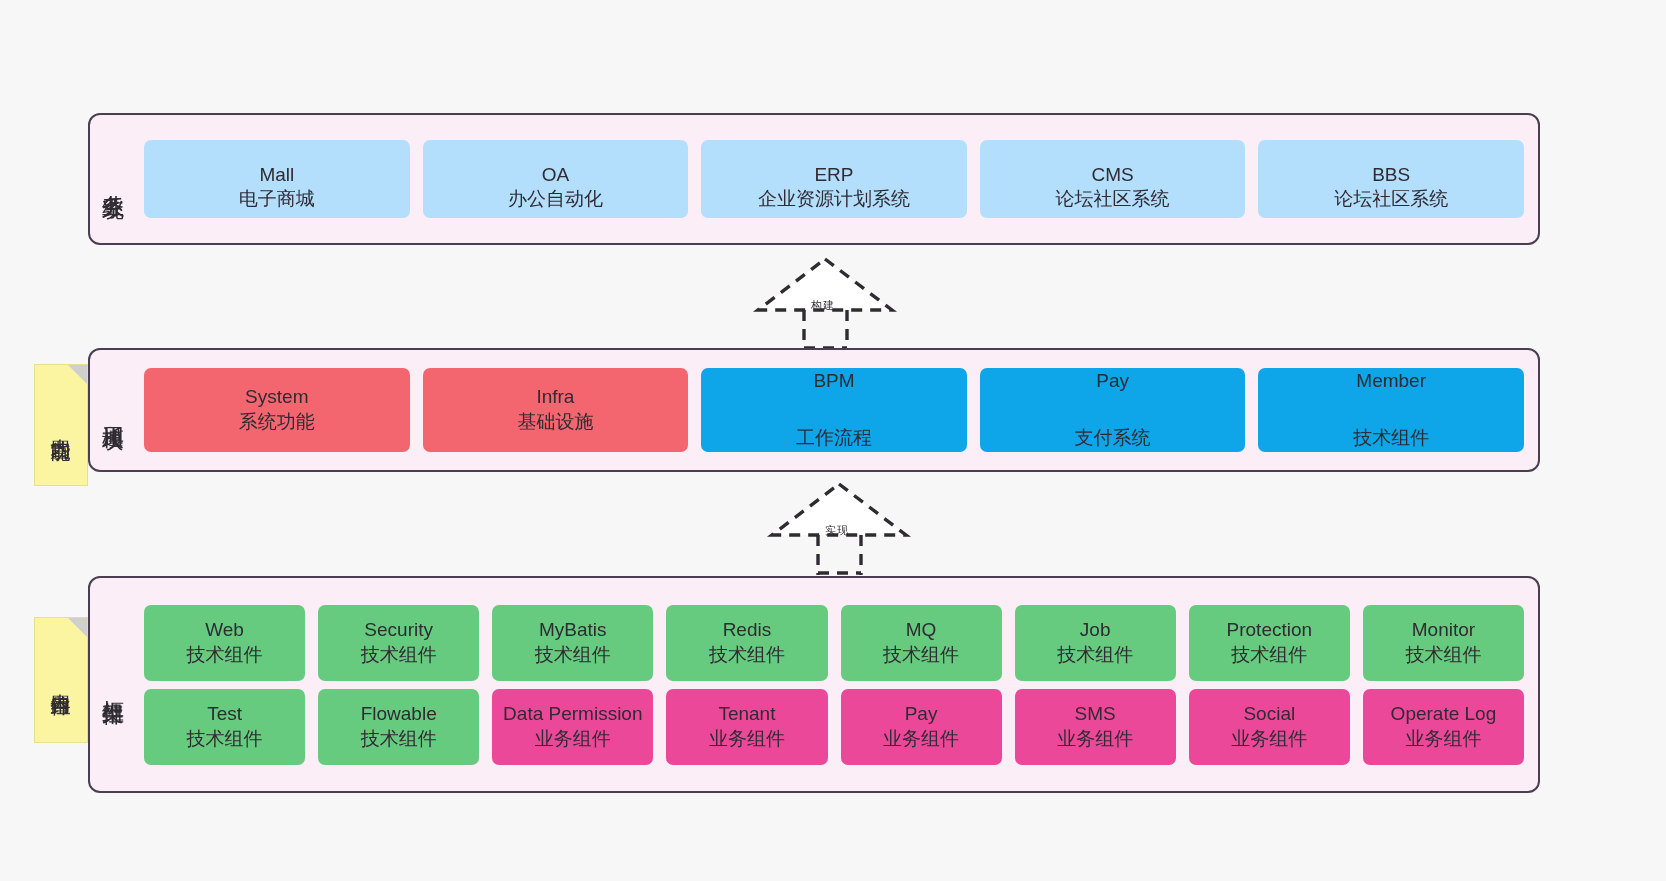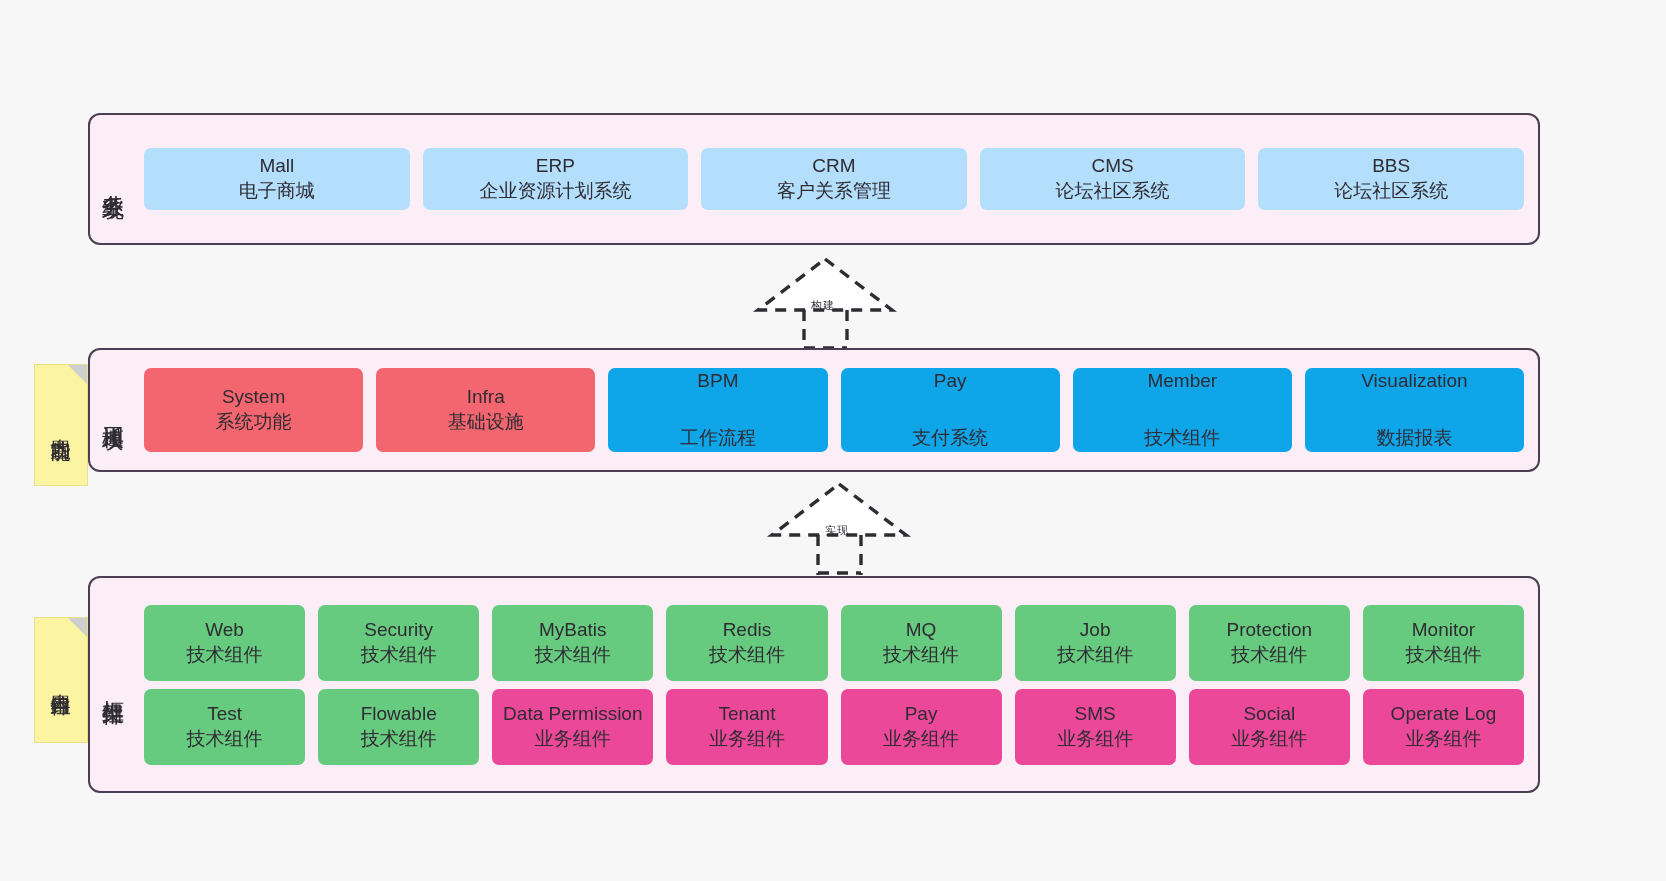--- a/index.html
+++ b/index.html
@@ -63,21 +63,21 @@
     text-align:center;
     font-size:19px;
     line-height:1.30;
     color:#2f2b33;
     padding:6px 4px;
     min-width:0;
   }
   .node .t1 { white-space:normal; }
   .node .t2 { white-space:nowrap; }
 
-  .h-biz  { height:62px; }
+  .h-biz  { height:78px;justify-content:flex-end; }
   .h-mod  { height:84px; }
   .h-frm  { height:76px; }
 
   .c-blue      { background:#b3dffc; }
   .c-red       { background:#f4666f; }
   .c-pink      { background:#0ea5e9;gap:32px; }
   .c-green     { background:#66cb7f; }
   .c-greenlite { background:#ec4899; }
 
   
@@ -124,30 +124,30 @@
   <div class="layer" style="left:88px; top:113px; width:1452px; height:132px;">
     <div class="layer-label">业务系统</div>
     <div class="layer-body">
       <div class="row">
 
         <div class="node c-blue h-biz">
           <span class="t1">Mall</span>
           <span class="t2">电子商城</span>
         </div>
 
+        <div class="node c-blue h-biz">
+          <span class="t1">OA</span>
+          <span class="t2">办公自动化</span>
+        </div>
 
         <div class="node c-blue h-biz">
           <span class="t1">ERP</span>
           <span class="t2">企业资源计划系统</span>
         </div>
 
-        <div class="node c-blue h-biz">
-          <span class="t1">CRM</span>
-          <span class="t2">客户关系管理</span>
-        </div>
 
         <div class="node c-blue h-biz">
           <span class="t1">CMS</span>
           <span class="t2">论坛社区系统</span>
         </div>
 
         <div class="node c-blue h-biz">
           <span class="t1">BBS</span>
           <span class="t2">论坛社区系统</span>
         </div>
@@ -194,24 +194,20 @@
         <div class="node c-pink h-mod">
           <span class="t1">Pay</span>
           <span class="t2">支付系统</span>
         </div>
 
         <div class="node c-pink h-mod">
           <span class="t1">Member</span>
           <span class="t2">技术组件</span>
         </div>
 
-        <div class="node c-pink h-mod">
-          <span class="t1">Visualization</span>
-          <span class="t2">数据报表</span>
-        </div>
 
       </div>
     </div>
   </div>
 
   <div class="arrow" style="left:771px; top:483px; width:150px; height:92px;">
     <svg width="150" height="92" viewBox="0 0 150 92">
       <path d="M68 1 L135 52 L1 52 Z" fill="#ffffff" stroke="#2f2b33" stroke-width="3.4" stroke-dasharray="11,8" stroke-linejoin="miter"></path>
       <path d="M47 52 L47 92 M90 52 L90 92 M47 90 L90 90" fill="none" stroke="#2f2b33" stroke-width="3.4" stroke-dasharray="11,8"></path>
     </svg>

